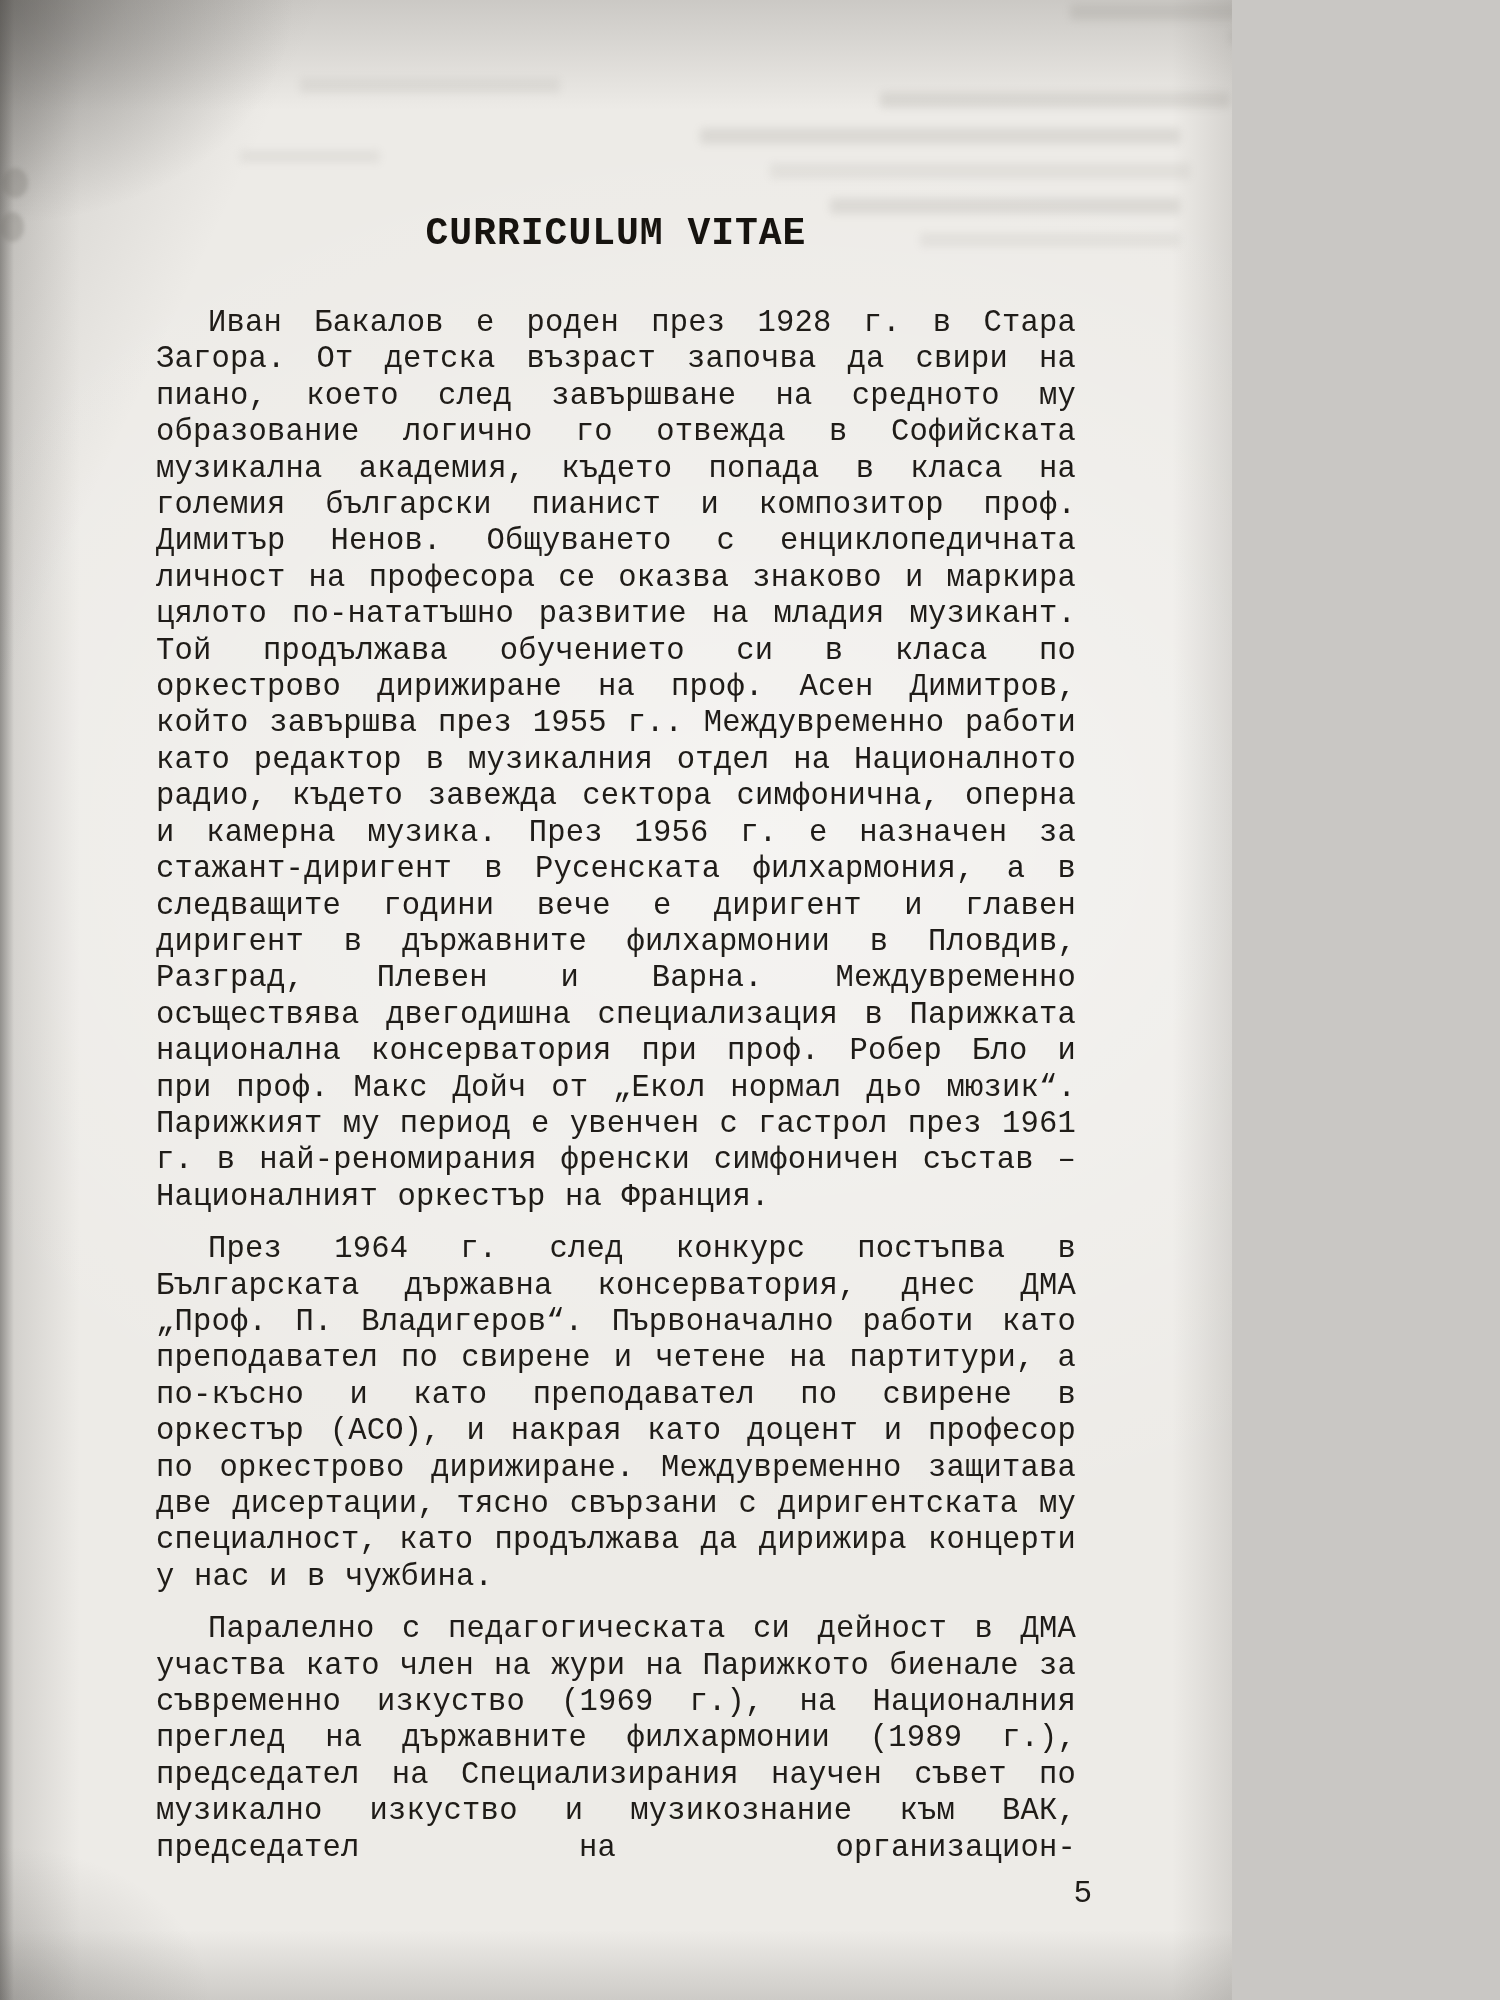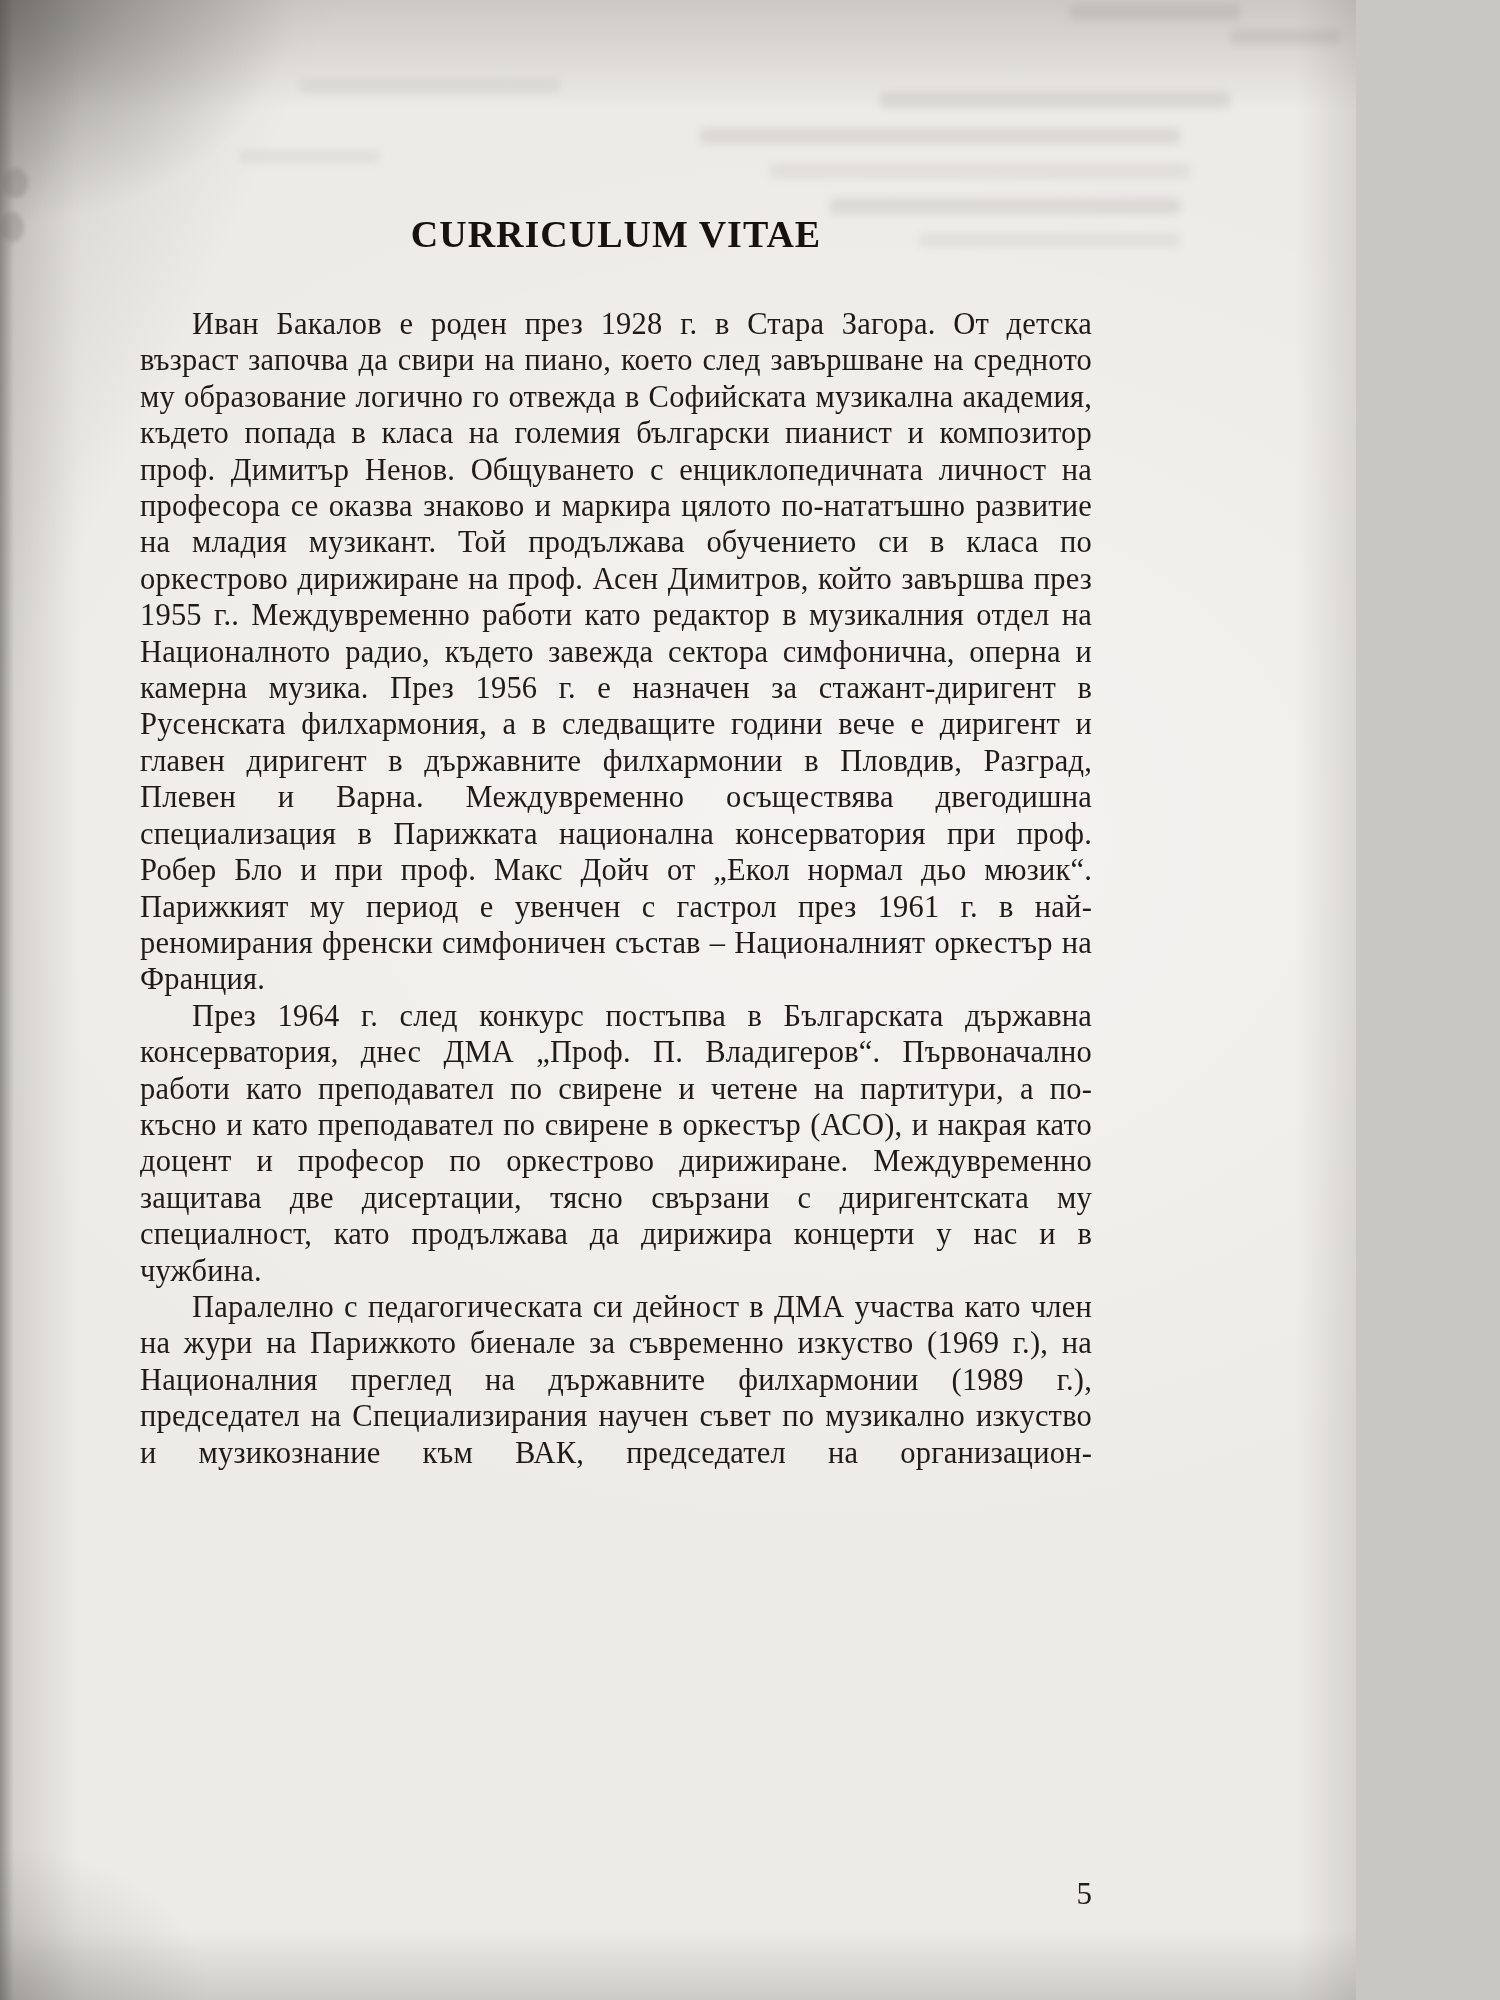--- a/index.html
+++ b/index.html
@@ -2,34 +2,34 @@
 <html lang="bg"><head>
 <meta charset="utf-8">
 <style>
   html, body {
     margin: 0;
     padding: 0;
     background: #c9c7c4;
   }
   .photo {
     position: relative;
-    width: 1356px;
+    width: 1232px;
     height: 2000px;
     overflow: hidden;
     background-color: #edebe7;
     background-image:
       radial-gradient(420px 320px at 0% 0%, rgba(75,73,70,0.50), rgba(75,73,70,0) 70%),
       radial-gradient(300px 220px at 0% 100%, rgba(95,93,90,0.28), rgba(95,93,90,0) 70%),
       linear-gradient(115deg, rgba(104,101,97,0.40) 0%, rgba(104,101,97,0.14) 6%, rgba(104,101,97,0) 15%),
       linear-gradient(to right, rgba(70,68,65,0.55) 0px, rgba(120,117,113,0.22) 14px, rgba(120,117,113,0) 80px),
       linear-gradient(to bottom, rgba(125,122,118,0.30) 0px, rgba(125,122,118,0) 110px),
       linear-gradient(to top, rgba(110,108,104,0.25) 0px, rgba(110,108,104,0) 70px),
       linear-gradient(to left, rgba(130,127,123,0.22) 0px, rgba(130,127,123,0) 60px),
       radial-gradient(1500px 1100px at 62% 42%, rgba(255,255,255,0.45), rgba(255,255,255,0) 65%);
-    font-family: Liberation Serif, serif;
+    font-family: Liberation Mono, monospace;
     color: #211e1b;
   }
   
   .ghost {
     position: absolute;
     background: #7d7a73;
     opacity: 0.10;
     filter: blur(4px);
     border-radius: 3px;
     pointer-events: none;
@@ -51,21 +51,21 @@
   }
   .title {
     margin: 0 0 50px 0;
     text-align: center;
     font-size: 38px;
     font-weight: bold;
     letter-spacing: 1px;
     color: #16130f;
   }
   .body-text p {
-    margin: 0;
+    margin: 16px;
     font-size: 30.5px;
     line-height: 36.4px;
     text-align: justify;
     text-indent: 52px;
     letter-spacing: 0.2px;
     word-spacing: 1px;
     color: #1f1c18;
   }
   .body-text p.justify-last {
     text-align-last: justify;

